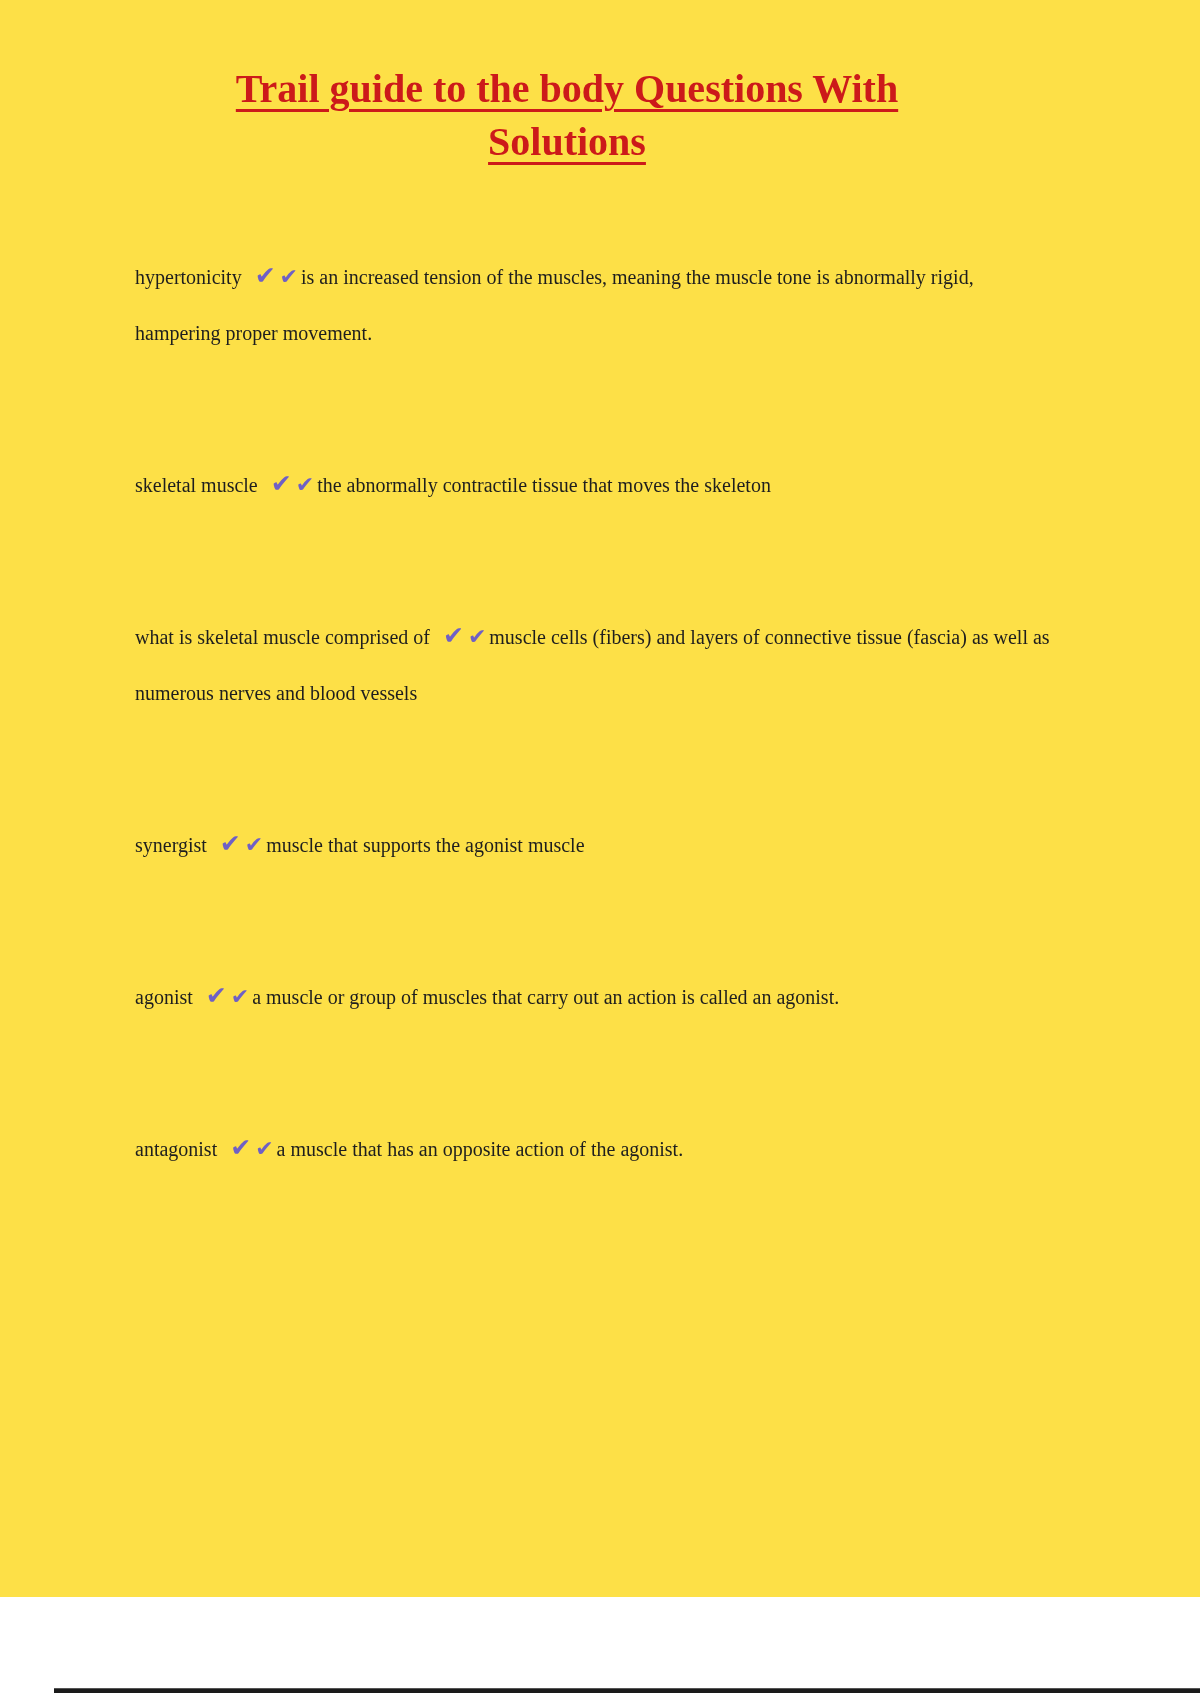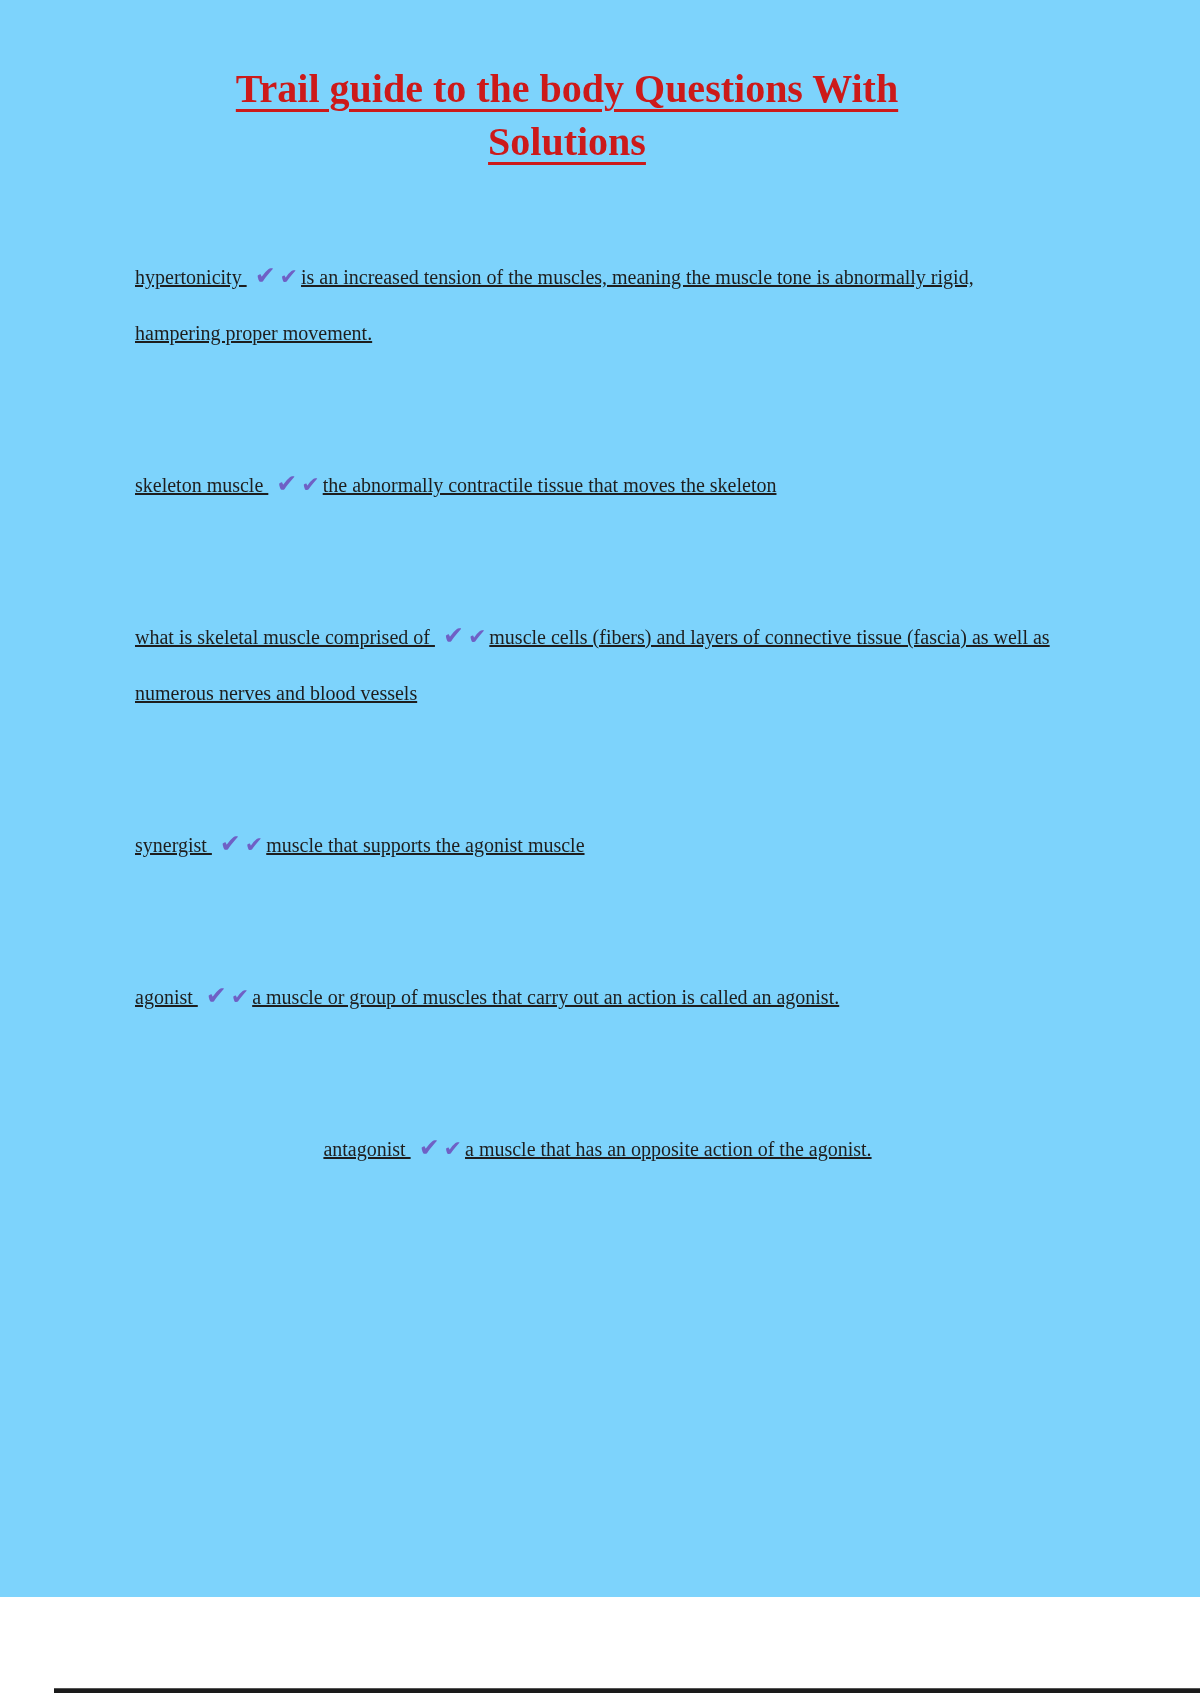--- a/index.html
+++ b/index.html
@@ -30,22 +30,22 @@
   .entries {
     margin: 80px 0 0 135px;
     width: 925px;
   }
   .entry {
     margin: 0 0 95px 0;
     font-size: 20px;
     line-height: 56px;
     color: #1e1e1e;
   }
-  .entry:last-child { margin-bottom: 0; text-align: center; }
-  .term, .definition { color: #1e1e1e; text-decoration: underline; }
+  .entry:last-child { margin-bottom: 0; }
+  .term, .definition { color: #1e1e1e; }
   .check {
     color: var(--check, #6f60c5);
     font-size: 25px;
     font-weight: bold;
     margin: 0 2px 0 8px;
     letter-spacing: 0;
     font-family: "DejaVu Sans", sans-serif;
   }
   .check.second {
     font-size: 22px;
@@ -65,28 +65,28 @@
     right: 0;
     top: 91px;
     height: 4px;
     background: #1a1a1a;
     border-top: 1px solid #555;
   }
 </style>
 </head>
 <body>
 
-<div class="page" style="background: #7dd3fc;">
+<div class="page" style="background: #fde047;">
   <h1 class="title">Trail guide to the body Questions With Solutions</h1>
 
   <div class="entries" id="entries">
   <p class="entry"><span class="term">hypertonicity </span><span class="check">✔</span><span class="check second">✔</span><span class="definition">is an increased tension of the muscles, meaning the muscle tone is abnormally rigid, hampering proper movement.</span></p>
 
 
-  <p class="entry"><span class="term">skeleton muscle </span><span class="check">✔</span><span class="check second">✔</span><span class="definition">the abnormally contractile tissue that moves the skeleton</span></p>
+  <p class="entry"><span class="term">skeletal muscle </span><span class="check">✔</span><span class="check second">✔</span><span class="definition">the abnormally contractile tissue that moves the skeleton</span></p>
 
   <p class="entry"><span class="term">what is skeletal muscle comprised of </span><span class="check">✔</span><span class="check second">✔</span><span class="definition">muscle cells (fibers) and layers of connective tissue (fascia) as well as numerous nerves and blood vessels</span></p>
 
   <p class="entry"><span class="term">synergist </span><span class="check">✔</span><span class="check second">✔</span><span class="definition">muscle that supports the agonist muscle</span></p>
 
   <p class="entry"><span class="term">agonist </span><span class="check">✔</span><span class="check second">✔</span><span class="definition">a muscle or group of muscles that carry out an action is called an agonist.</span></p>
 
   <p class="entry"><span class="term">antagonist </span><span class="check">✔</span><span class="check second">✔</span><span class="definition">a muscle that has an opposite action of the agonist.</span></p>
 </div>
 

